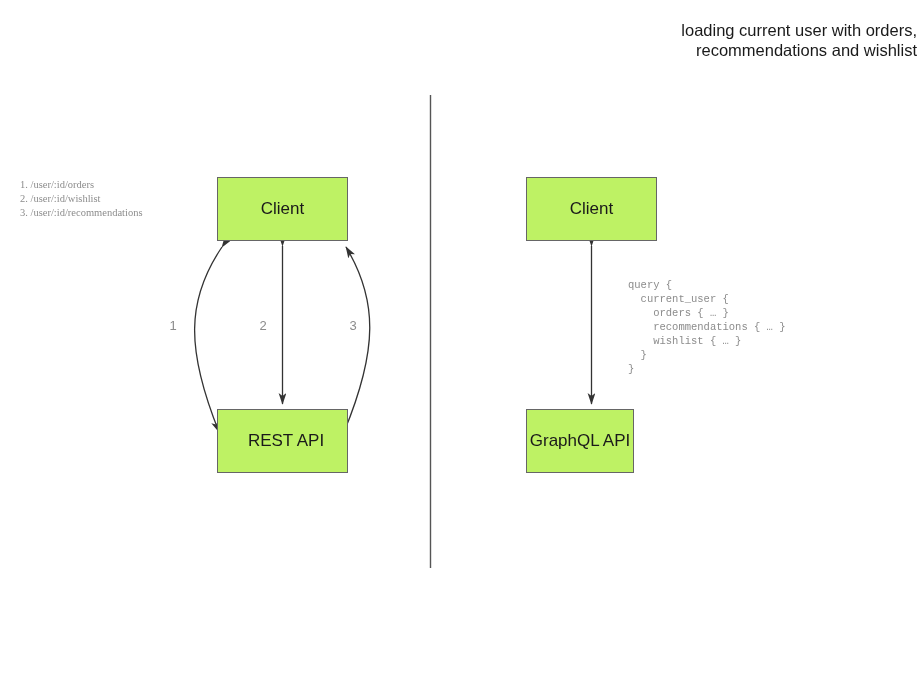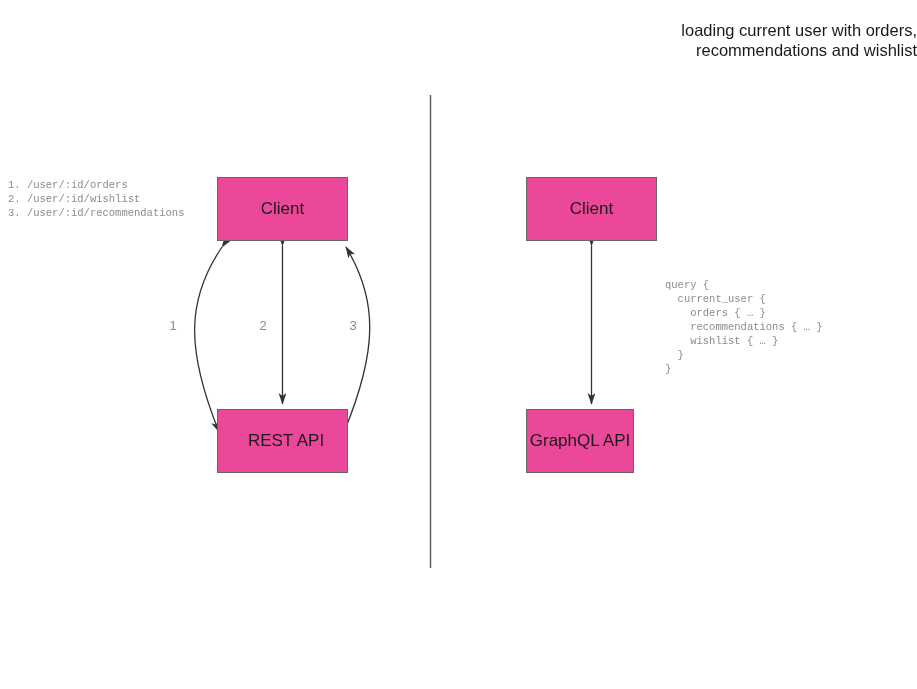--- a/index.html
+++ b/index.html
@@ -30,21 +30,21 @@
     text-align: right;
     font-family: "Liberation Sans", sans-serif;
     font-size: 16.5px;
     line-height: 20px;
     color: #1a1a1a;
     white-space: pre-line;
   }
   .node-box {
     position: absolute;
     box-sizing: border-box;
-    background: #ec4899;
+    background: #bef264;
     border: 1.3px solid #666666;
     display: flex;
     align-items: center;
     justify-content: center;
     font-family: "Liberation Sans", sans-serif;
     font-size: 17px;
     color: #1a1a1a;
   }
   #client-rest-box   { left: 217px; top: 177px; width: 131px; height: 64px; }
   #rest-api-box      { left: 217px; top: 409px; width: 131px; height: 64px; padding-left: 7px; }
@@ -52,22 +52,22 @@
   #graphql-api-box   { left: 526px; top: 409px; width: 108px; height: 64px; }
 
   .code-block {
     position: absolute;
     font-family: "Liberation Mono", "DejaVu Sans Mono", monospace;
     font-size: 10.5px;
     line-height: 14px;
     color: #8c8c8c;
     white-space: pre;
   }
-  #rest-endpoints-list { left: 8px;   top: 178px; }
-  #graphql-query-block { left: 665px; top: 278px; }
+  #rest-endpoints-list { left: 20px;   top: 178px; font-family: Liberation Serif, serif; }
+  #graphql-query-block { left: 628px; top: 278px; }
 
   .edge-label {
     position: absolute;
     font-family: "Liberation Sans", sans-serif;
     font-size: 13px;
     color: #8c8c8c;
     text-align: center;
     width: 20px;
   }
   #edge-label-1 { left: 163px; top: 318px; }

